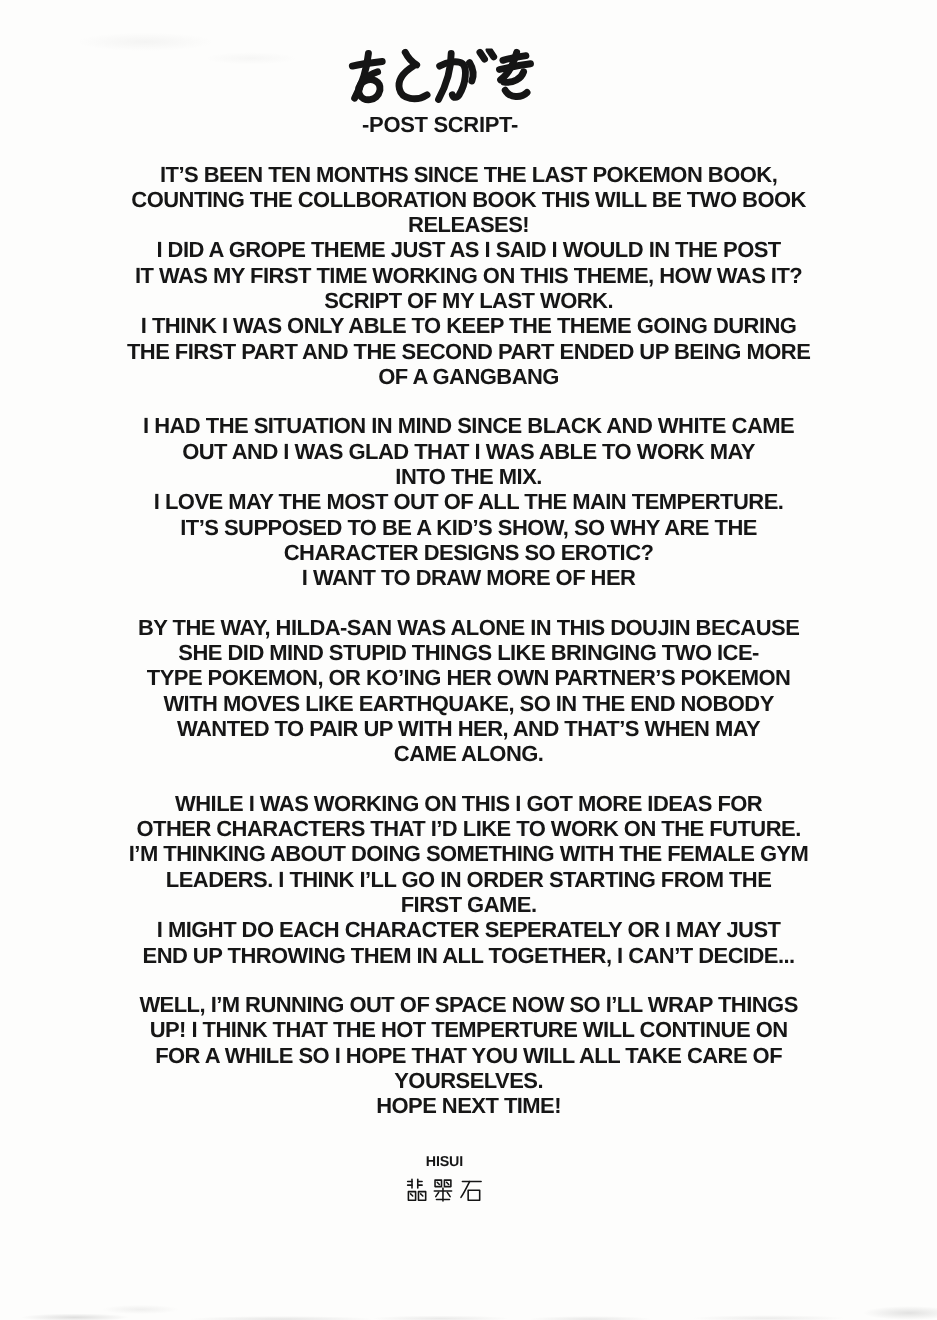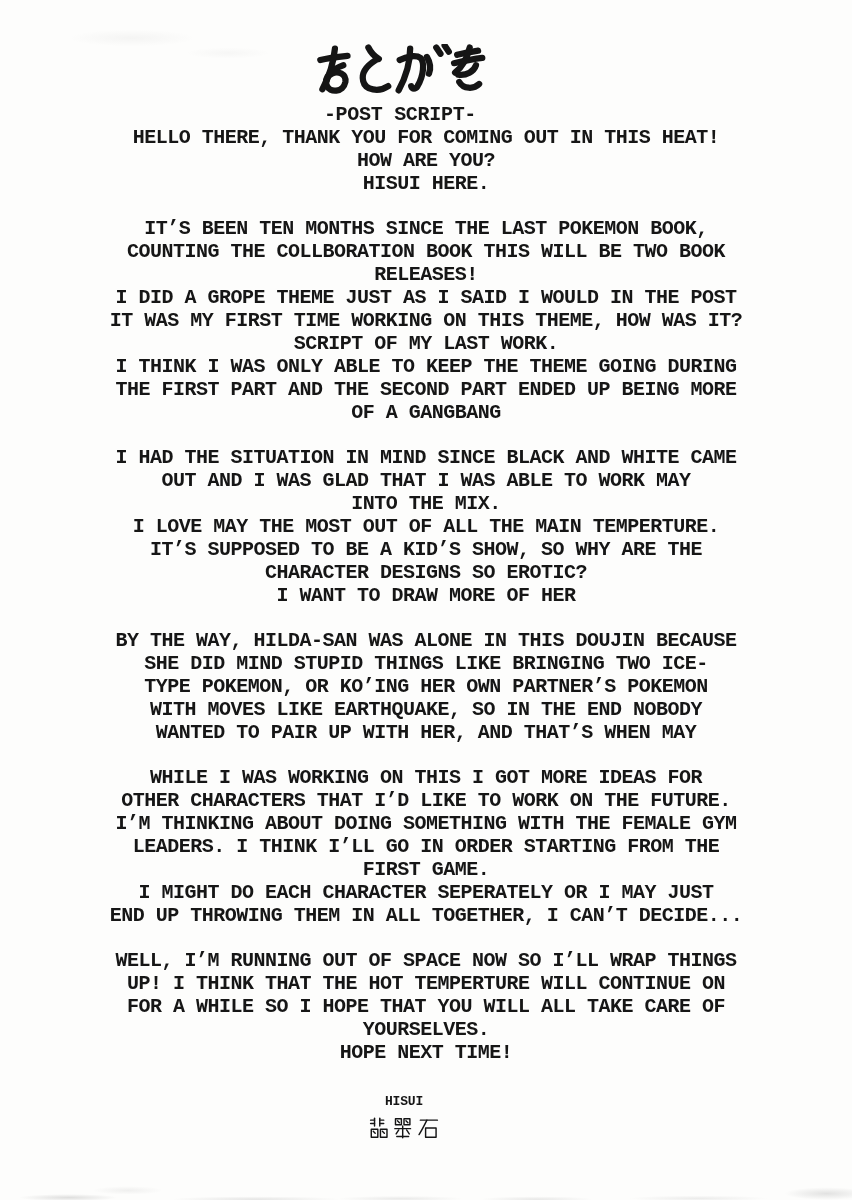--- a/index.html
+++ b/index.html
@@ -2,21 +2,21 @@
 <html><head>
 <meta charset="utf-8">
 <style>
   html,body{margin:0;padding:0;background:#e8e8e6;}
   .page{
     position:relative;
     width:852px;height:1200px;
     margin:0 auto;
     background:#fdfdfc;
     overflow:hidden;
-    font-family:Liberation Mono, monospace;
+    font-family:Liberation Sans, sans-serif;
     color:#161616;
   }
   .content{
     position:absolute;
     left:26px;right:26px;top:0;
     text-align:center;
   }
   .header{margin-top:44px;transform:translateX(-26px);}
   .jp-title{display:flex;justify-content:center;}
   .jp-title svg{display:block;}
@@ -92,25 +92,20 @@
             <path d="M270,36 C288,32 308,28 324,26"></path>
             <path d="M300,6 C296,22 288,42 272,54"></path>
             <path d="M312,40 C308,52 294,60 278,58"></path>
             <path d="M280,72 C288,86 308,86 318,76"></path>
           </g>
         </svg>
       </div>
       <div class="subtitle">-POST SCRIPT-</div>
     </div>
 
-    <section class="para">
-        <div class="line">HELLO THERE, THANK YOU FOR COMING OUT IN THIS HEAT!</div>
-        <div class="line">HOW ARE YOU?</div>
-        <div class="line">HISUI HERE.</div>
-      </section>
     <div class="gap"></div>
 
     <section class="para">
         <div class="line">IT’S BEEN TEN MONTHS SINCE THE LAST POKEMON BOOK,</div>
         <div class="line">COUNTING THE COLLBORATION BOOK THIS WILL BE TWO BOOK</div>
         <div class="line">RELEASES!</div>
         <div class="line">I DID A GROPE THEME JUST AS I SAID I WOULD IN THE POST</div>
         <div class="line">IT WAS MY FIRST TIME WORKING ON THIS THEME, HOW WAS IT?</div>
         <div class="line">SCRIPT OF MY LAST WORK.</div>
         <div class="line">I THINK I WAS ONLY ABLE TO KEEP THE THEME GOING DURING</div>
@@ -129,20 +124,21 @@
         <div class="line">I WANT TO DRAW MORE OF HER</div>
       </section>
     <div class="gap"></div>
 
     <section class="para">
         <div class="line">BY THE WAY, HILDA-SAN WAS ALONE IN THIS DOUJIN BECAUSE</div>
         <div class="line">SHE DID MIND STUPID THINGS LIKE BRINGING TWO ICE-</div>
         <div class="line">TYPE POKEMON, OR KO’ING HER OWN PARTNER’S POKEMON</div>
         <div class="line">WITH MOVES LIKE EARTHQUAKE, SO IN THE END NOBODY</div>
         <div class="line">WANTED TO PAIR UP WITH HER, AND THAT’S WHEN MAY</div>
+        <div class="line">CAME ALONG.</div>
       </section>
     <div class="gap"></div>
 
     <section class="para">
         <div class="line">WHILE I WAS WORKING ON THIS I GOT MORE IDEAS FOR</div>
         <div class="line">OTHER CHARACTERS THAT I’D LIKE TO WORK ON THE FUTURE.</div>
         <div class="line">I’M THINKING ABOUT DOING SOMETHING WITH THE FEMALE GYM</div>
         <div class="line">LEADERS. I THINK I’LL GO IN ORDER STARTING FROM THE</div>
         <div class="line">FIRST GAME.</div>
         <div class="line">I MIGHT DO EACH CHARACTER SEPERATELY OR I MAY JUST</div>

